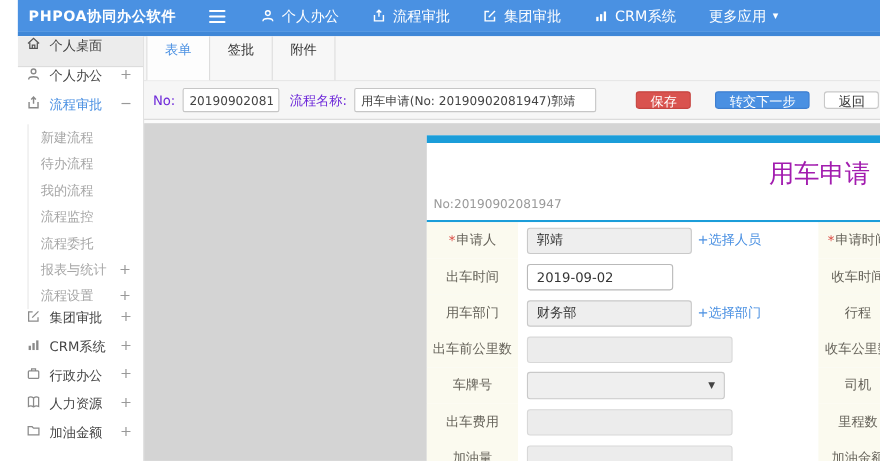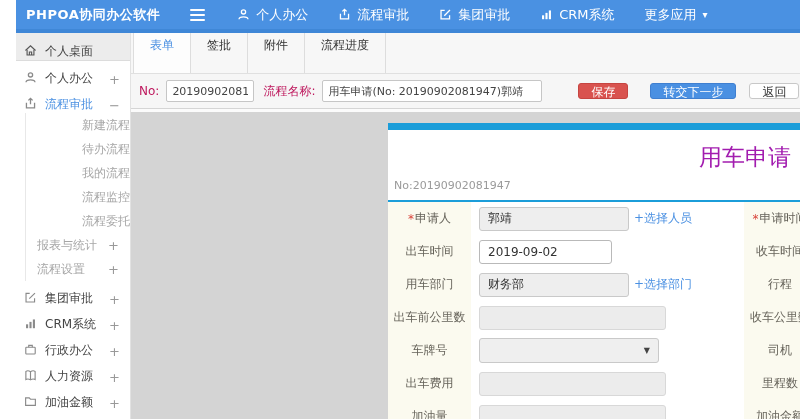--- a/index.html
+++ b/index.html
@@ -13,42 +13,42 @@
   .hamburger i { display:block; width:15px; height:2px; background:#fff; border-radius:1px; }
   .nav-menu { display:flex; align-items:center; margin-left:32px; gap:30px; }
   .nav-item { display:flex; align-items:center; gap:6px; font-size:13px; cursor:pointer; white-space:nowrap; }
   .nav-item svg { display:block; }
   .caret { font-size:10px; line-height:1; }
   .accent-strip { height:4px; background:#3f87d7; flex:0 0 auto; }
 
   
   .body-row { flex:1 1 auto; display:flex; min-height:0; }
   .sidebar { width:115px; flex:0 0 auto; background:#fff; border-right:1px solid #e2e2e2; overflow:hidden; font-size:12px; }
-  .side-item { display:flex; align-items:flex-end; height:26px; padding-left:8px; color:#444; cursor:pointer; }
+  .side-item { display:flex; align-items:flex-start; height:26px; padding-left:8px; color:#444; cursor:pointer; }
   .side-item.desktop { height:28px; background:#ececec; border-bottom:1px solid #dcdcdc; }
   .side-item svg { flex:0 0 auto; margin-right:8px; color:#8a8a8a; }
   .side-item.desktop svg { color:#555; }
   .side-item .blue-ic { color:#4a90e2; }
   .side-item.active { color:#4a90e2; }
   .toggle { margin-left:auto; padding-right:10px; color:#999; font-size:13px; }
   .submenu { margin-left:9px; border-left:1px solid #e8e8e8; }
-  .sub-item { display:flex; align-items:center; height:24px; padding-left:11px; color:#a6a6a6; cursor:pointer;justify-content:flex-end; }
+  .sub-item { display:flex; align-items:center; height:24px; padding-left:11px; color:#a6a6a6; cursor:pointer; }
   .sub-item .toggle { padding-right:11px; }
 
   .main { flex:1 1 auto; display:flex; flex-direction:column; min-width:0; }
 
   
   .tabbar { height:41px; background:#f7f7f7; border-bottom:1px solid #e0e0e0; display:flex; padding-left:2px; flex:0 0 auto; }
   .tab { font-size:12px; line-height:24px; padding:0 16px; color:#333; border-right:1px solid #ddd; cursor:pointer; white-space:nowrap; }
   .tab:first-child { border-left:1px solid #ddd; }
   .tab.active { color:#4a90e2; background:#fdfdfd; }
 
   
   .toolbar { height:35px; background:#f6f6f6; border-bottom:1px solid #d5d5d5; display:flex; align-items:center; padding-left:8px; flex:0 0 auto; }
-  .tlabel { font-size:12px; color:#be185d; white-space:nowrap; }
+  .tlabel { font-size:12px; color:#6d28d9; white-space:nowrap; }
   .tinput { height:22px; border:1px solid #c6c6c6; border-radius:2px; background:#fff; font-size:11px; color:#444; padding:0 5px; margin-left:7px; font-family:"DejaVu Sans",sans-serif; }
   .tinput.no { width:88px; }
   .tinput.name { width:220px; }
   .tb-name-label { margin-left:9px; }
   .btn { height:16px; border-radius:3px; font-size:12px; padding:0 12px; cursor:pointer; border:1px solid transparent; font-family:"DejaVu Sans",sans-serif; white-space:nowrap; }
   .btn-save { background:#d9534f; border-color:#c64541; color:#fff; margin-left:36px; }
   .btn-forward { background:#4a90e2; border-color:#3f7fd0; color:#fff; margin-left:22px; }
   .btn-back { background:#fff; border-color:#c8c8c8; color:#333; margin-left:13px; }
 
   
@@ -221,21 +221,20 @@
         <span>加油金额</span>
         <span class="toggle">+</span>
       </div>
     </div>
 
     <div class="main">
       <div class="tabbar">
         <div class="tab active">表单</div>
         <div class="tab">签批</div>
         <div class="tab">附件</div>
-        <div class="tab">流程进度</div>
       </div>
 
       <div class="toolbar">
         <span class="tlabel">No:</span>
         <input class="tinput no" value="20190902081947" style="">
         <span class="tlabel tb-name-label">流程名称:</span>
         <input class="tinput name" value="用车申请(No: 20190902081947)郭靖" style="">
         <button class="btn btn-save">保存</button>
         <button class="btn btn-forward">转交下一步</button>
         <button class="btn btn-back">返回</button>

